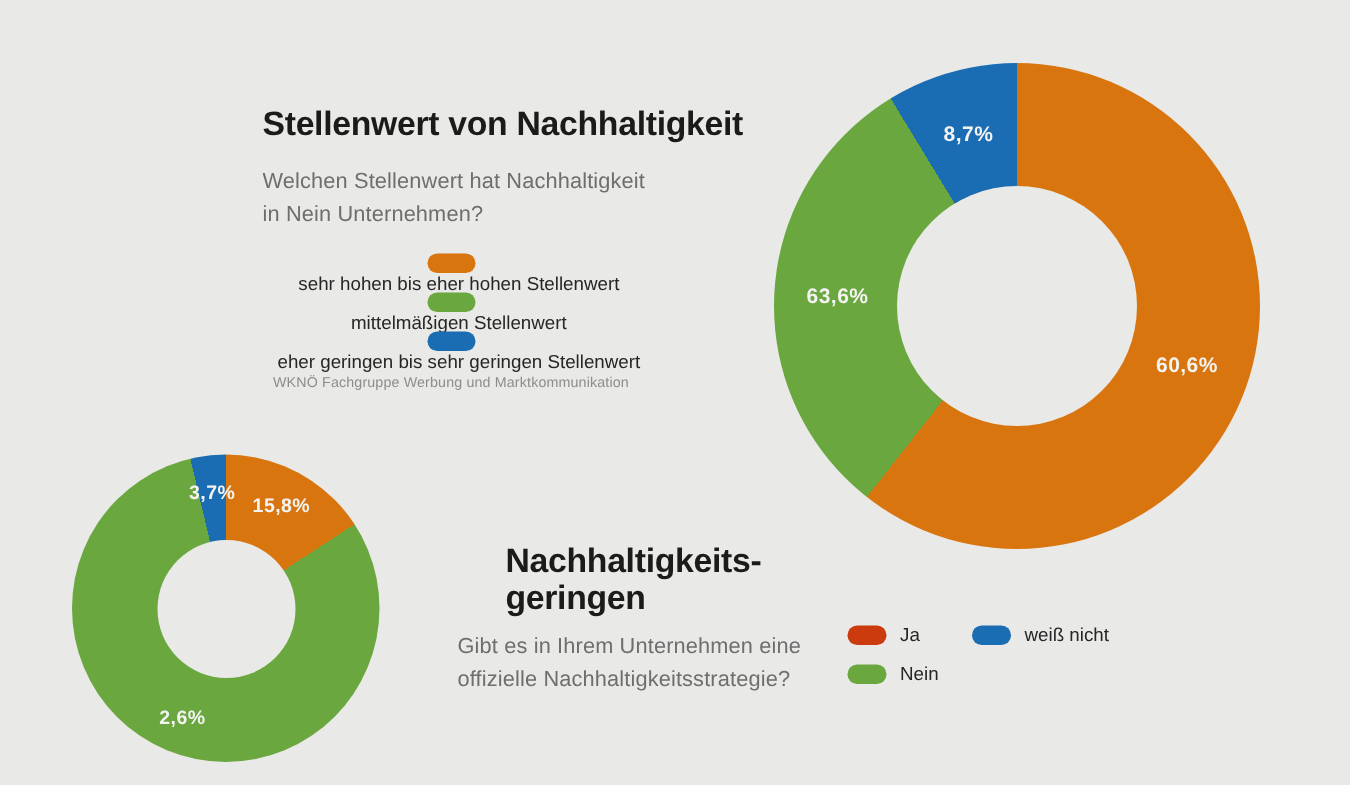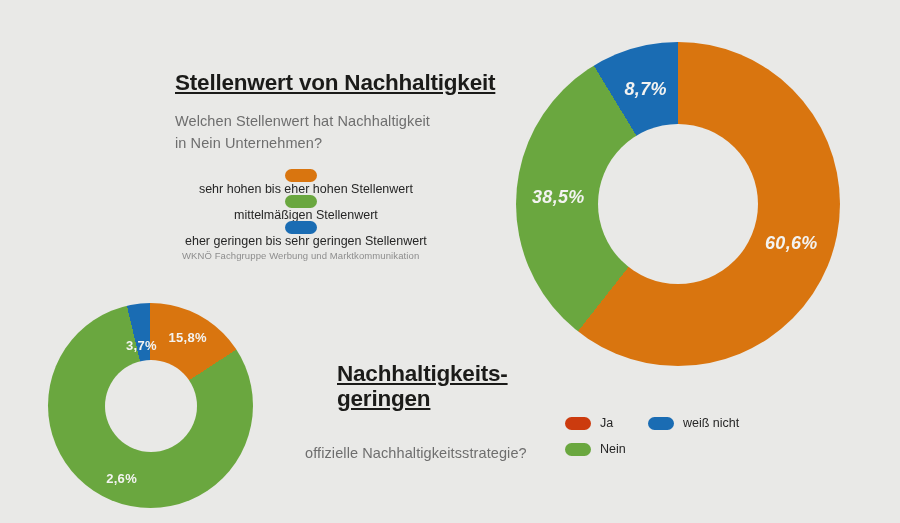--- a/index.html
+++ b/index.html
@@ -15,21 +15,20 @@
   }
 
   
   .chart-title {
     position: absolute;
     font-size: 22.5px;
     font-weight: 700;
     letter-spacing: -0.2px;
     color: #1b1b19;
     line-height: 1.12;
-    text-decoration: underline;
   }
   .title-1 { left: 175px; top: 70px; }
   .title-2 { left: 305px; top: 361px; margin-left: 32px; }
 
   .chart-question {
     position: absolute;
     font-size: 14.5px;
     color: #6e6e6e;
     line-height: 22px;
     letter-spacing: 0.1px;
@@ -79,21 +78,21 @@
     background: #e9e9e7;
   }
   .donut-label {
     position: absolute;
     transform: translate(-50%, -50%);
     color: #f3f3f1;
     font-weight: 700;
     letter-spacing: 0.3px;
     white-space: nowrap;
   }
-  .donut--lg .donut-label { font-size: 18px; font-style: italic; }
+  .donut--lg .donut-label { font-size: 14px; }
   .donut--sm .donut-label { font-size: 13px; }
 </style>
 </head>
 <body>
 
 <div class="canvas">
 
   <h1 class="chart-title title-1">Stellenwert von Nachhaltigkeit</h1>
 
   <p class="chart-question question-1">
@@ -114,31 +113,31 @@
       <span class="pill" style="background-color: rgb(26, 108, 179);"></span>
       <span class="legend-label">eher geringen bis sehr geringen Stellenwert</span>
     </div>
   </div>
 
   <div class="source-note">WKNÖ Fachgruppe Werbung und Marktkommunikation</div>
 
   <div class="donut donut--lg" style="background: conic-gradient(rgb(217, 117, 15) 0%, rgb(217, 117, 15) 60.6%, rgb(106, 167, 63) 60.6%, rgb(106, 167, 63) 91.3%, rgb(26, 108, 179) 91.3%, rgb(26, 108, 179) 100%);">
       <div class="donut-hole" style="width: 160px; height: 160px;"></div>
       <div class="donut-label" style="left: 275.294px; top: 201.187px;">60,6%</div>
-      <div class="donut-label" style="left: 42.3335px; top: 154.849px;">38,5%</div>
+      <div class="donut-label" style="left: 42.3335px; top: 154.849px;">63,6%</div>
       <div class="donut-label" style="left: 129.641px; top: 46.5699px;">8,7%</div>
     </div>
 
   <h2 class="chart-title title-2">
     <span>Nachhaltigkeits-</span><br>
     <span>geringen</span>
   </h2>
 
   <p class="chart-question question-2">
-    <br>
+    <span>Gibt es in Ihrem Unternehmen eine</span><br>
     <span>offizielle Nachhaltigkeitsstrategie?</span>
   </p>
 
   <div class="legend-2">
     <div class="legend-row">
       <span class="pill" style="background-color: rgb(204, 59, 14);"></span>
       <span class="legend-label">Ja</span>
     </div>
     <div class="legend-row">
       <span class="pill" style="background-color: rgb(106, 167, 63);"></span>
@@ -147,16 +146,16 @@
     <div class="legend-row">
       <span class="pill" style="background-color: rgb(26, 108, 179);"></span>
       <span class="legend-label">weiß nicht</span>
     </div>
   </div>
 
   <div class="donut donut--sm" style="background: conic-gradient(rgb(217, 117, 15) 0%, rgb(217, 117, 15) 15.8%, rgb(106, 167, 63) 15.8%, rgb(106, 167, 63) 96.3%, rgb(26, 108, 179) 96.3%, rgb(26, 108, 179) 100%);">
       <div class="donut-hole" style="width: 92px; height: 92px;"></div>
       <div class="donut-label" style="left: 139.599px; top: 34.0013px;">15,8%</div>
       <div class="donut-label" style="left: 73.5957px; top: 174.839px;">2,6%</div>
-      <div class="donut-label" style="left: 93.4654px; top: 25.1257px; margin-top: 17px;">3,7%</div>
+      <div class="donut-label" style="left: 93.4654px; top: 25.1257px;">3,7%</div>
     </div>
 
 </div>
 
 </body></html>

